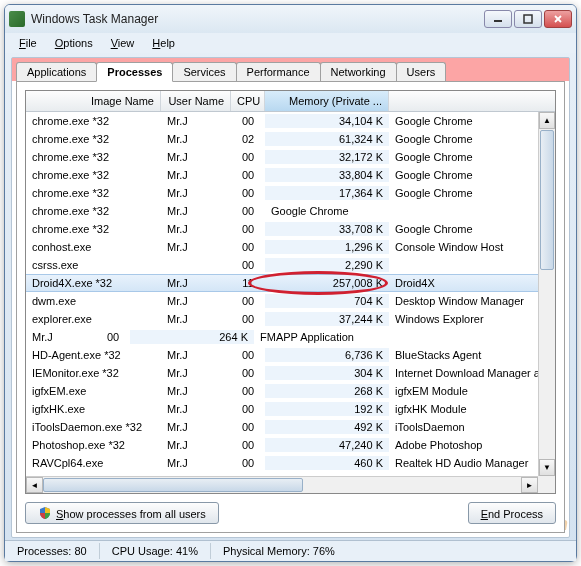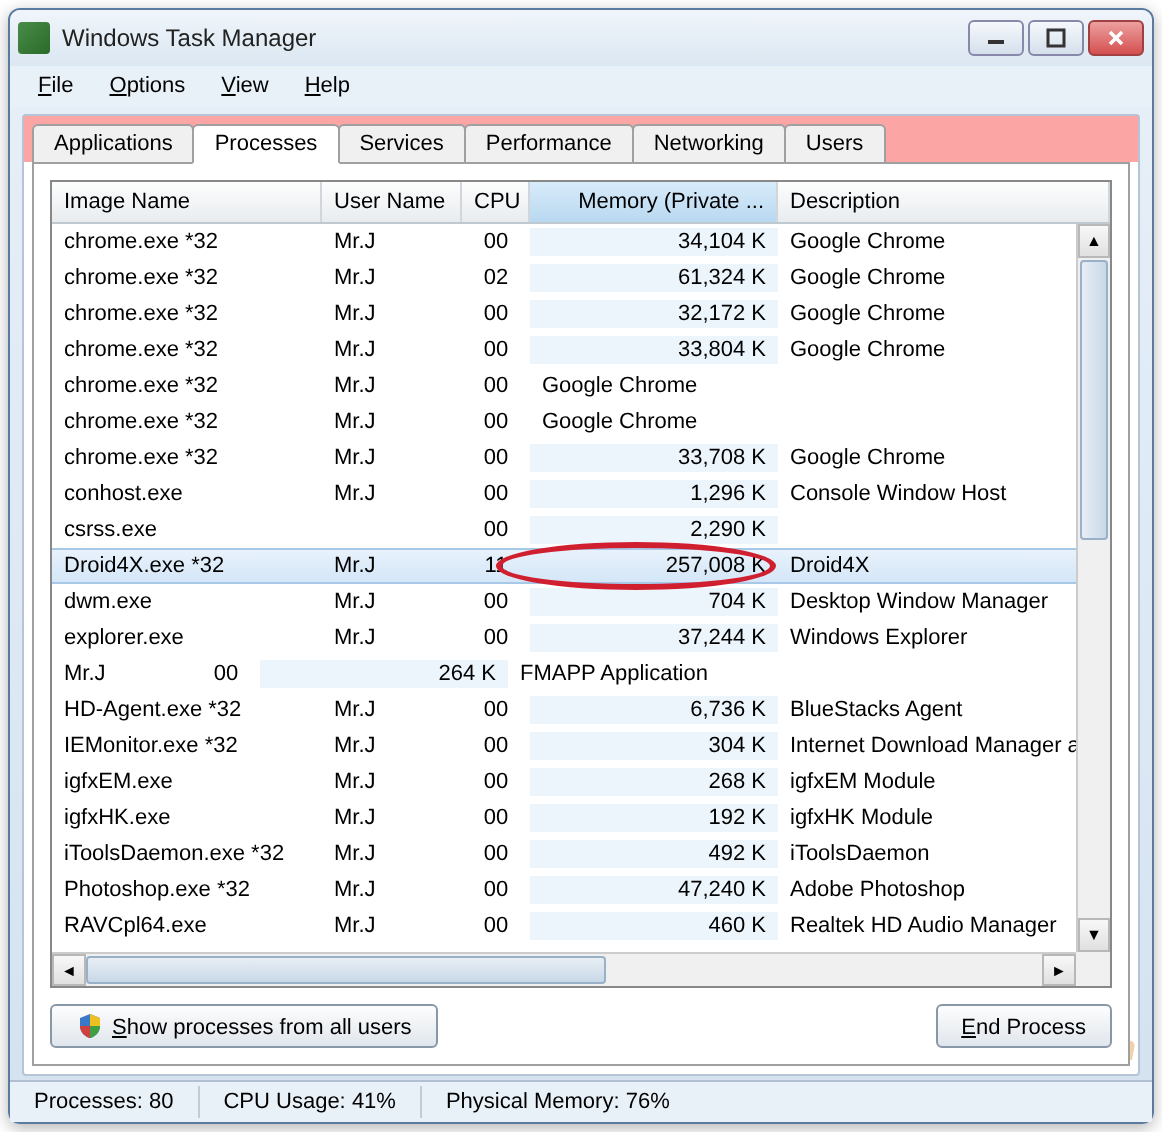--- a/index.html
+++ b/index.html
@@ -95,20 +95,21 @@
   margin-right: -1px;
   cursor: pointer;
   position: relative;
   z-index: 1;
 }
 .tab.active {
   background: #fff;
   z-index: 3;
   border-bottom: 1px solid #fff;
   margin-bottom: -1px;
+  font-weight: bold;
 }
 .tab-body {
   flex: 1;
   border: 1px solid #a0a0a0;
   margin: 0 4px 4px 4px;
   background: #fff;
   padding: 8px;
   display: flex;
   flex-direction: column;
   position: relative;
@@ -127,20 +128,21 @@
   display: flex;
   background: linear-gradient(#fdfdfd,#e8ecef);
   border-bottom: 1px solid #c0c8d0;
 }
 .lv-header .col {
   padding: 4px 6px;
   border-right: 1px solid #d0d6dc;
   overflow: hidden;
   white-space: nowrap;
   cursor: pointer;
+  text-align: right;
 }
 .col-name { width: 135px; }
 .col-user { width: 70px; }
 .col-cpu { width: 34px; text-align: center;}
 .col-mem { width: 124px; text-align: right; }
 .col-desc { flex: 1; }
 .lv-header .col-mem {
   background: linear-gradient(#d8ecfa,#b8d8f0);
 }
 .lv-body {
@@ -318,21 +320,20 @@
       <div class="tab">Networking</div>
       <div class="tab">Users</div>
     </div>
     <div class="tab-body">
       <div class="listview">
         <div class="lv-header">
           <div class="col col-name">Image Name</div>
           <div class="col col-user">User Name</div>
           <div class="col col-cpu">CPU</div>
           <div class="col col-mem">Memory (Private ...</div>
-          <div class="col col-desc">Description</div>
         </div>
         <div class="lv-body">
           <div class="lv-body-inner" id="rows-container">
               <div class="row">
                 <div class="cell col-name">chrome.exe *32</div>
                 <div class="cell col-user">Mr.J</div>
                 <div class="cell col-cpu">00</div>
                 <div class="cell col-mem">34,104 K</div>
                 <div class="cell col-desc">Google Chrome</div>
               </div>
@@ -354,20 +355,21 @@
                 <div class="cell col-name">chrome.exe *32</div>
                 <div class="cell col-user">Mr.J</div>
                 <div class="cell col-cpu">00</div>
                 <div class="cell col-mem">33,804 K</div>
                 <div class="cell col-desc">Google Chrome</div>
               </div>
               <div class="row">
                 <div class="cell col-name">chrome.exe *32</div>
                 <div class="cell col-user">Mr.J</div>
                 <div class="cell col-cpu">00</div>
+                <div class="cell col-mem">17,364 K</div>
                 <div class="cell col-desc">Google Chrome</div>
               </div>
               <div class="row">
                 <div class="cell col-name">chrome.exe *32</div>
                 <div class="cell col-user">Mr.J</div>
                 <div class="cell col-cpu">00</div>
                 <div class="cell col-desc">Google Chrome</div>
               </div>
               <div class="row">
                 <div class="cell col-name">chrome.exe *32</div>

